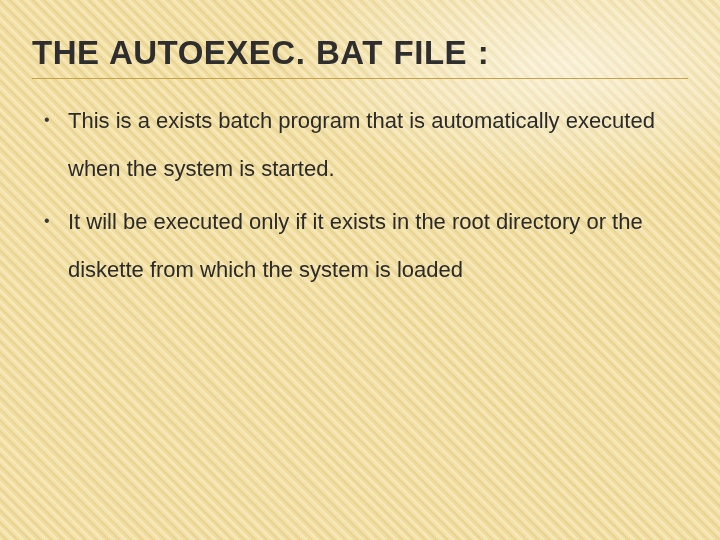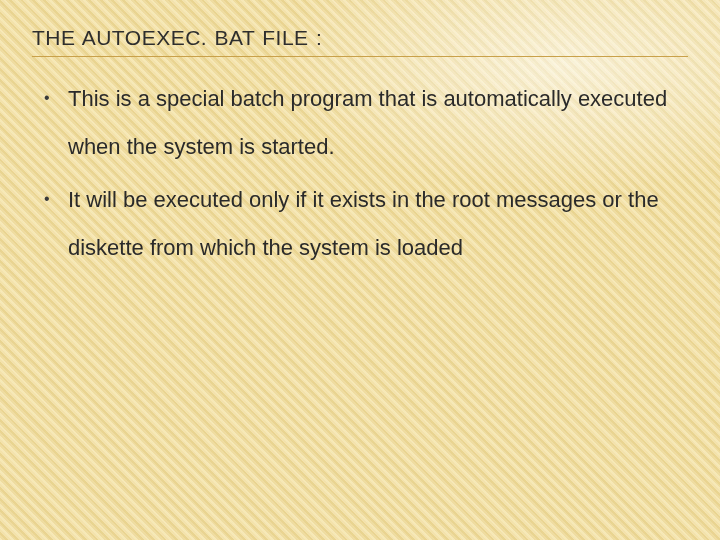--- a/index.html
+++ b/index.html
@@ -26,25 +26,25 @@
         #f3e2ac 8px
       );
     box-sizing: border-box;
     padding: 22px 32px 0 32px;
     font-family: Arial, Helvetica, sans-serif;
     color: #2a2a2a;
   }
   .title {
     font-family: "Arial Narrow", Arial, sans-serif;
     font-stretch: condensed;
-    font-weight: 400;
-    font-size: 21px;
+    font-weight: 700;
+    font-size: 33px;
     letter-spacing: 0.5px;
     color: #2e2e2e;
-    margin: 4px 0 6px 0;
+    margin: 12px 0 6px 0;
     word-spacing: 1px;
   }
   .title-underline {
     height: 1px;
     background: #c9a14a;
     margin-bottom: 18px;
   }
   ul.bullets {
     list-style: none;
     margin: 0;
@@ -68,16 +68,16 @@
     color: #3a3a3a;
   }
 </style>
 </head>
 <body>
 
 <div class="slide">
   <h1 class="title">THE AUTOEXEC. BAT FILE :</h1>
   <div class="title-underline"></div>
   <ul class="bullets">
-    <li>This is a special batch program that is automatically executed when the system is started.</li>
-    <li>It will be executed only if it exists in the root messages or the diskette from which the system is loaded</li>
+    <li>This is a exists batch program that is automatically executed when the system is started.</li>
+    <li>It will be executed only if it exists in the root directory or the diskette from which the system is loaded</li>
   </ul>
 </div>
 
 </body></html>

